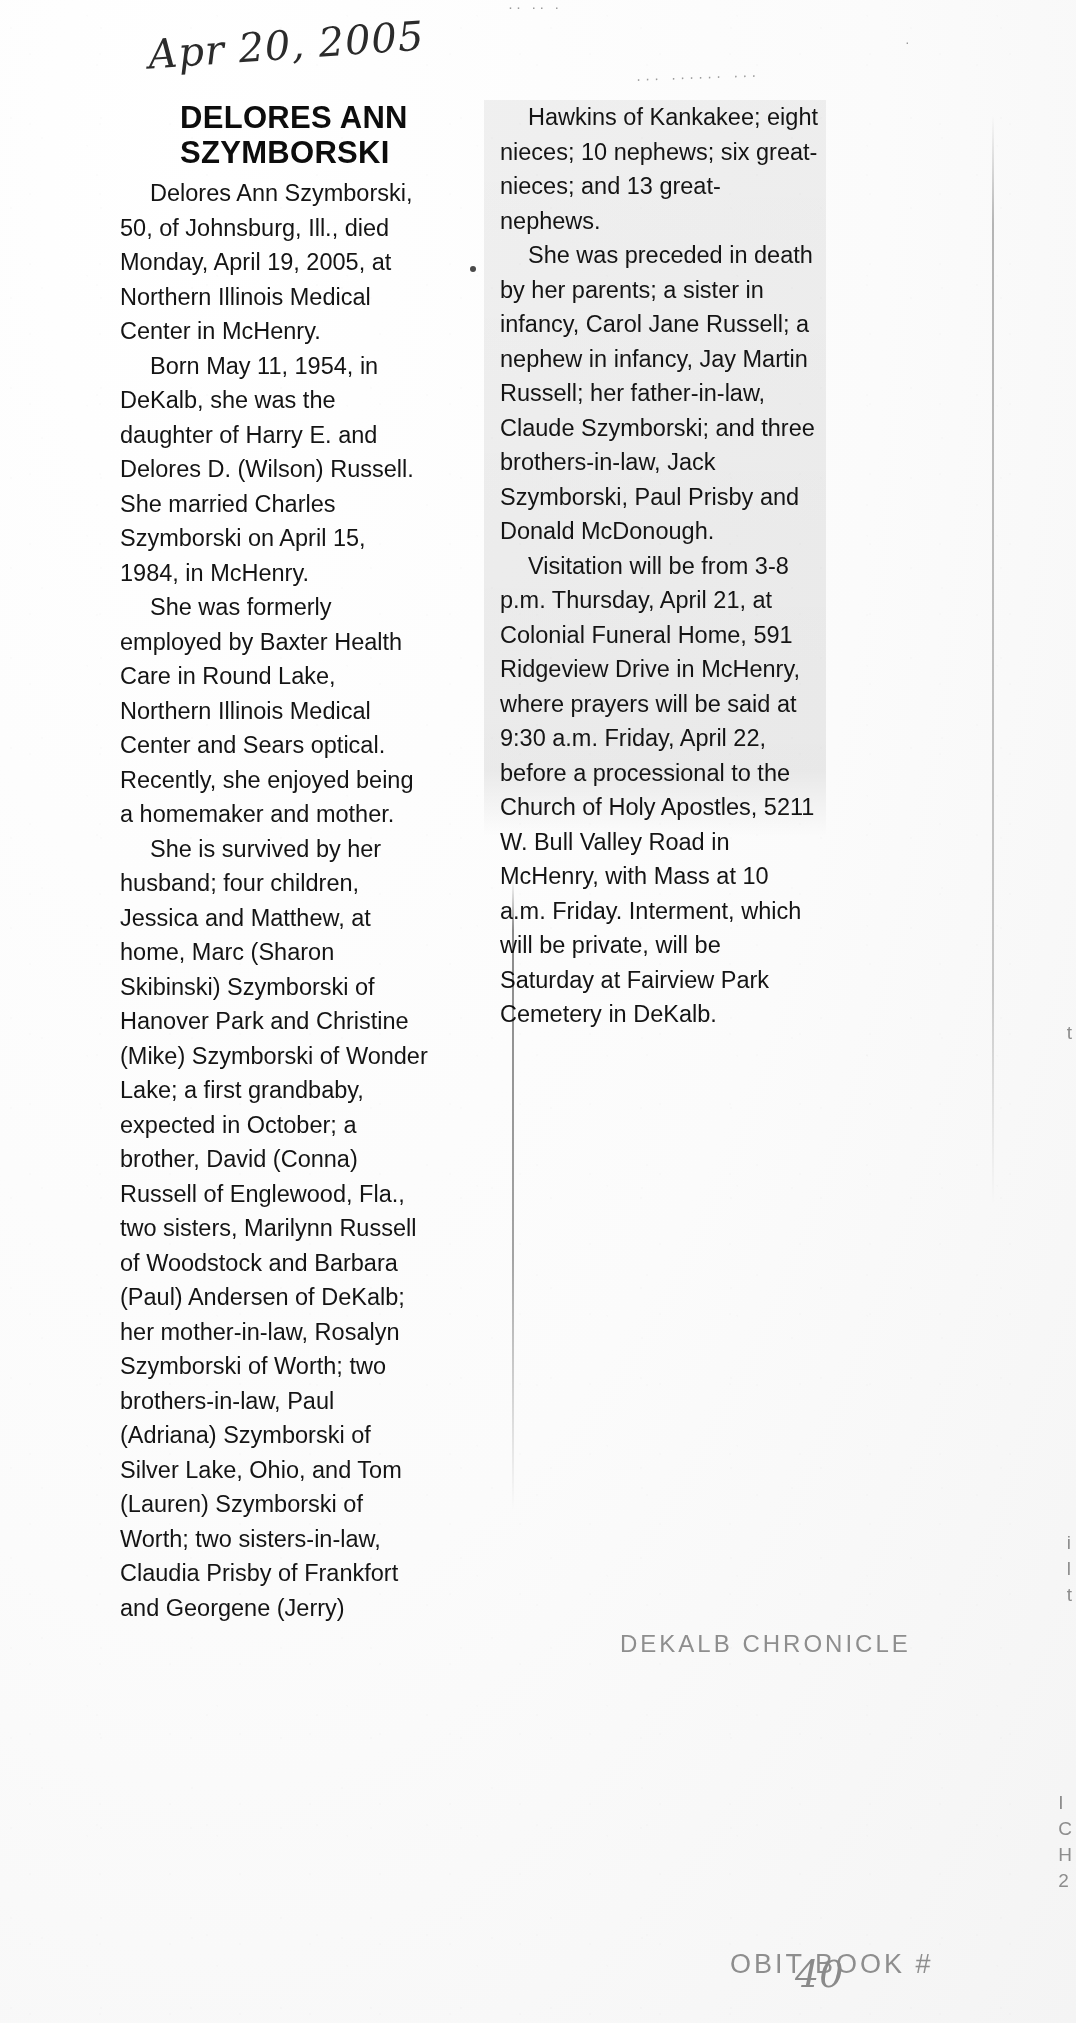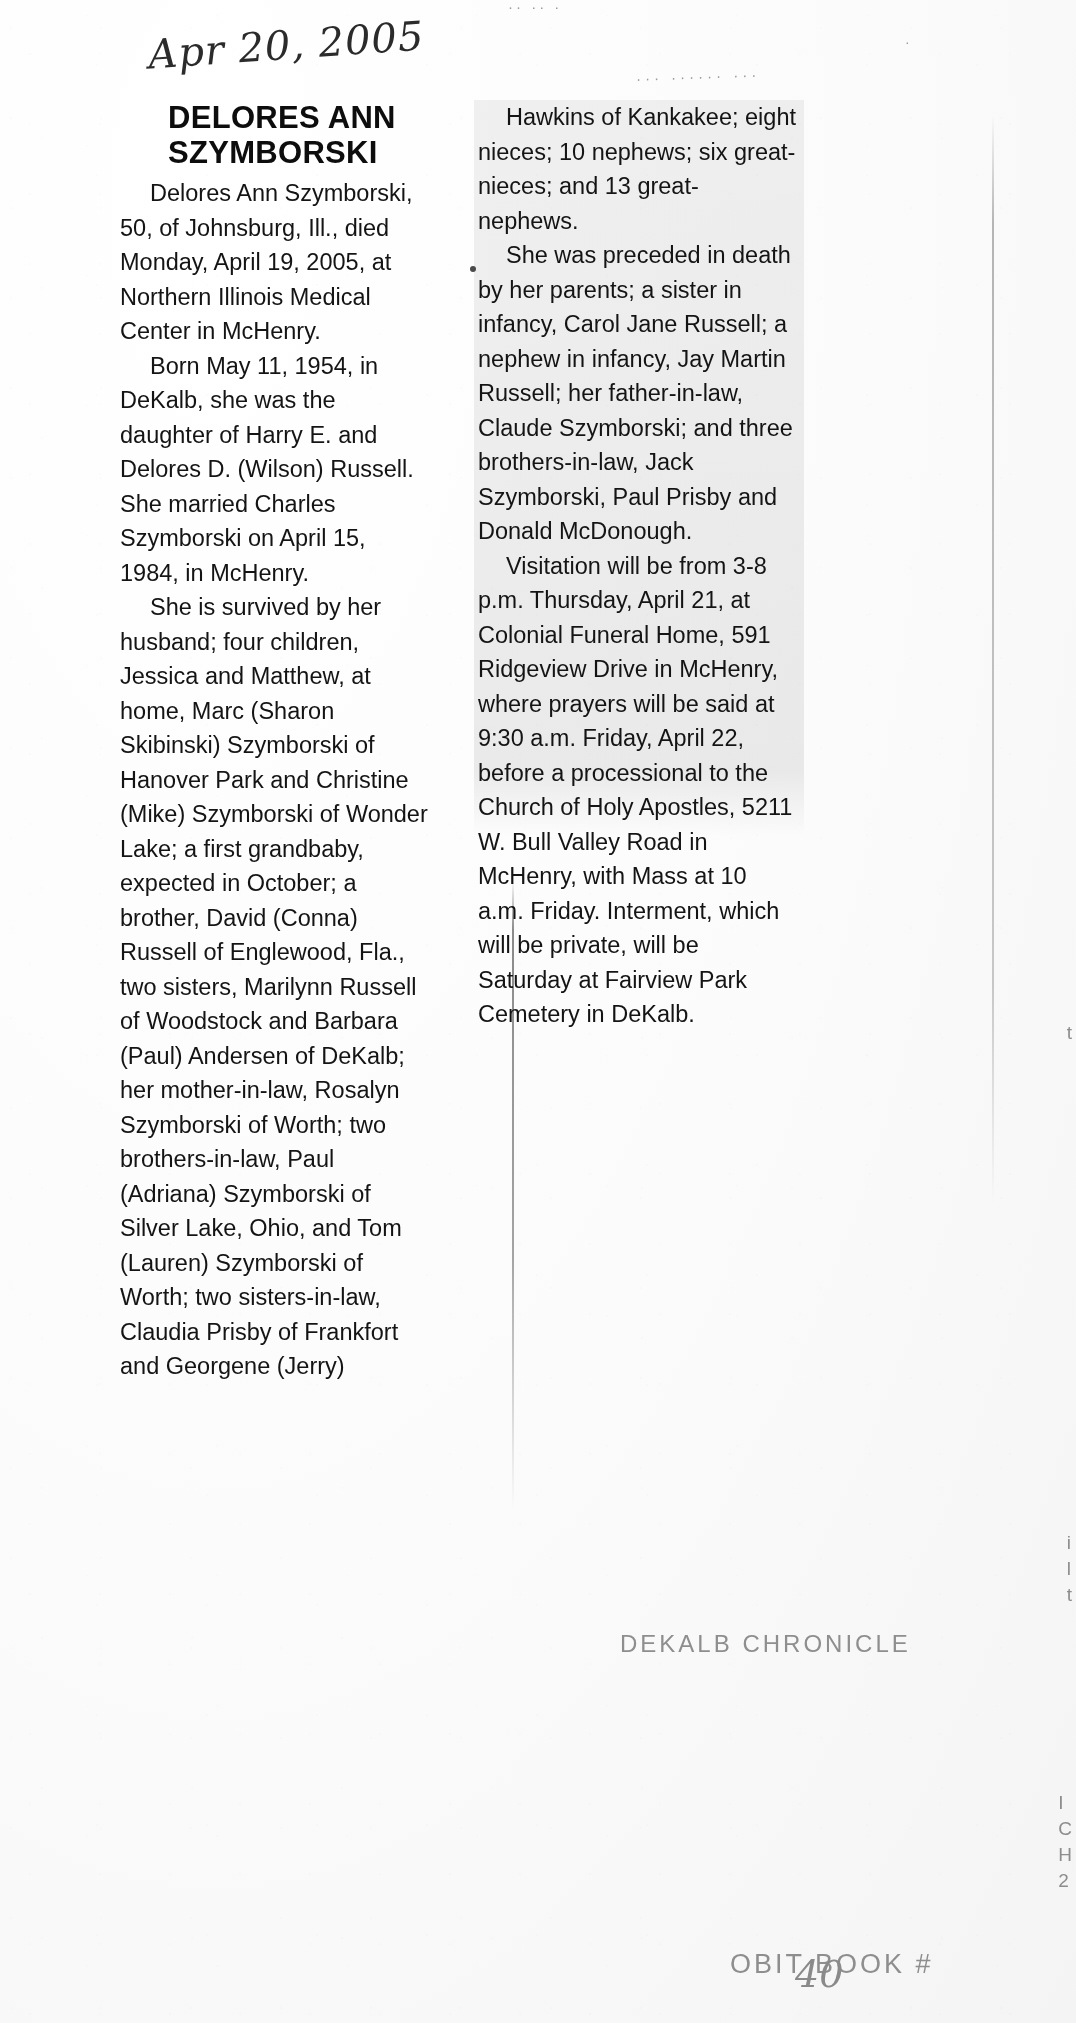--- a/index.html
+++ b/index.html
@@ -74,34 +74,34 @@
   .col {
     position: absolute;
     top: 0;
     width: 300px;
     font-size: 23.5px;
     line-height: 34.5px;
     color: #141414;
   }
   .col-left  { left: 0px;  width: 308px; }
   .col-right {
-    left: 358px;
+    left: 368px;
     width: 320px;
     
     background: linear-gradient(180deg, rgba(0,0,0,0.055) 0%, rgba(0,0,0,0.075) 72%, rgba(0,0,0,0.0) 79%);
-    padding: 0 6px 0 4px;
+    padding: 0 6px 0 16px;
     margin-left: -4px;
   }
 
   .headline {
     font-size: 31px;
     line-height: 35px;
     font-weight: bold;
     letter-spacing: 0.3px;
-    margin: 0 0 6px 48px;
+    margin: 0 0 6px 60px;
     color: #0d0d0d;
   }
   .para {
     margin: 0;
     text-indent: 30px;
   }
   .para + .para { margin-top: 0; }
 
   .col-right .para { text-indent: 28px; }
 
@@ -189,20 +189,21 @@
   <div class="faint-mark mark-right-b">·</div>
 
   <div class="handwritten-date">Apr 20, 2005</div>
 
   <div class="clipping">
 
     <div class="col col-left">
       <h1 class="headline">DELORES ANN SZYMBORSKI</h1>
       <p class="para">Delores Ann Szymborski, 50, of Johnsburg, Ill., died Monday, April 19, 2005, at Northern Illinois Medical Center in McHenry.</p>
       <p class="para">Born May 11, 1954, in DeKalb, she was the daughter of Harry E. and Delores D. (Wilson) Russell. She married Charles Szymborski on April 15, 1984, in McHenry.</p>
+      <p class="para">She was formerly employed by Baxter Health Care in Round Lake, Northern Illinois Medical Center and Sears optical. Recently, she enjoyed being a homemaker and mother.</p>
       <p class="para">She is survived by her husband; four children, Jessica and Matthew, at home, Marc (Sharon Skibinski) Szymborski of Hanover Park and Christine (Mike) Szymborski of Wonder Lake; a first grandbaby, expected in October; a brother, David (Conna) Russell of Englewood, Fla., two sisters, Marilynn Russell of Woodstock and Barbara (Paul) Andersen of DeKalb; her mother-in-law, Rosalyn Szymborski of Worth; two brothers-in-law, Paul (Adriana) Szymborski of Silver Lake, Ohio, and Tom (Lauren) Szymborski of Worth; two sisters-in-law, Claudia Prisby of Frankfort and Georgene (Jerry)</p>
     </div>
 
     <div class="col col-right">
       <p class="para">Hawkins of Kankakee; eight nieces; 10 nephews; six great-nieces; and 13 great-nephews.</p>
       <p class="para">She was preceded in death by her parents; a sister in infancy, Carol Jane Russell; a nephew in infancy, Jay Martin Russell; her father-in-law, Claude Szymborski; and three brothers-in-law, Jack Szymborski, Paul Prisby and Donald McDonough.</p>
       <p class="para">Visitation will be from 3-8 p.m. Thursday, April 21, at Colonial Funeral Home, 591 Ridgeview Drive in McHenry, where prayers will be said at 9:30 a.m. Friday, April 22, before a processional to the Church of Holy Apostles, 5211 W. Bull Valley Road in McHenry, with Mass at 10 a.m. Friday. Interment, which will be private, will be Saturday at Fairview Park Cemetery in DeKalb.</p>
     </div>
 
     <div class="stray-dot"></div>

